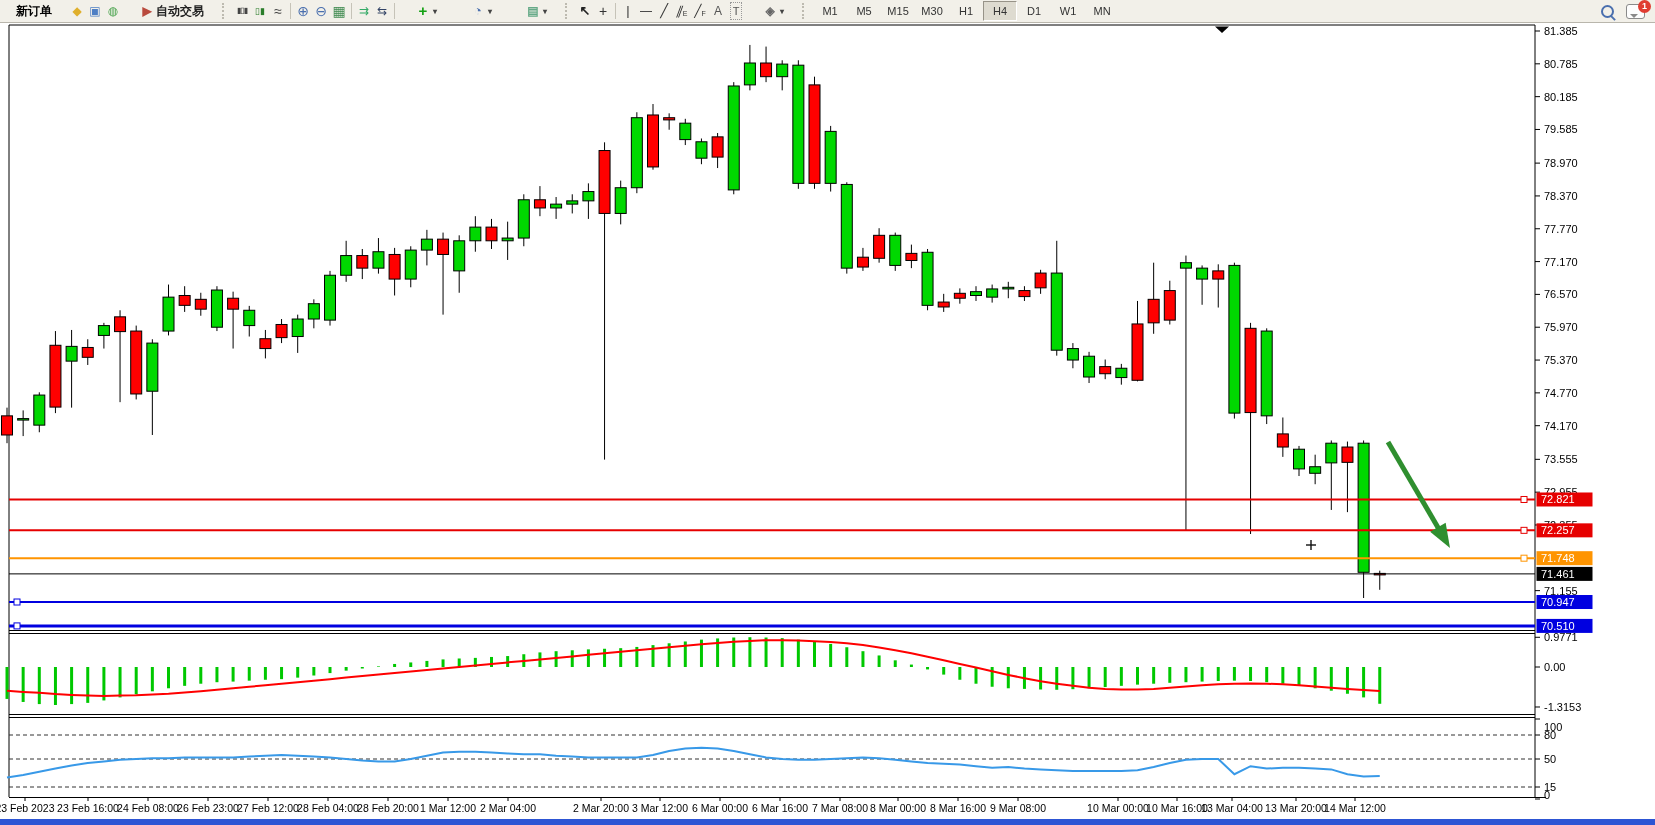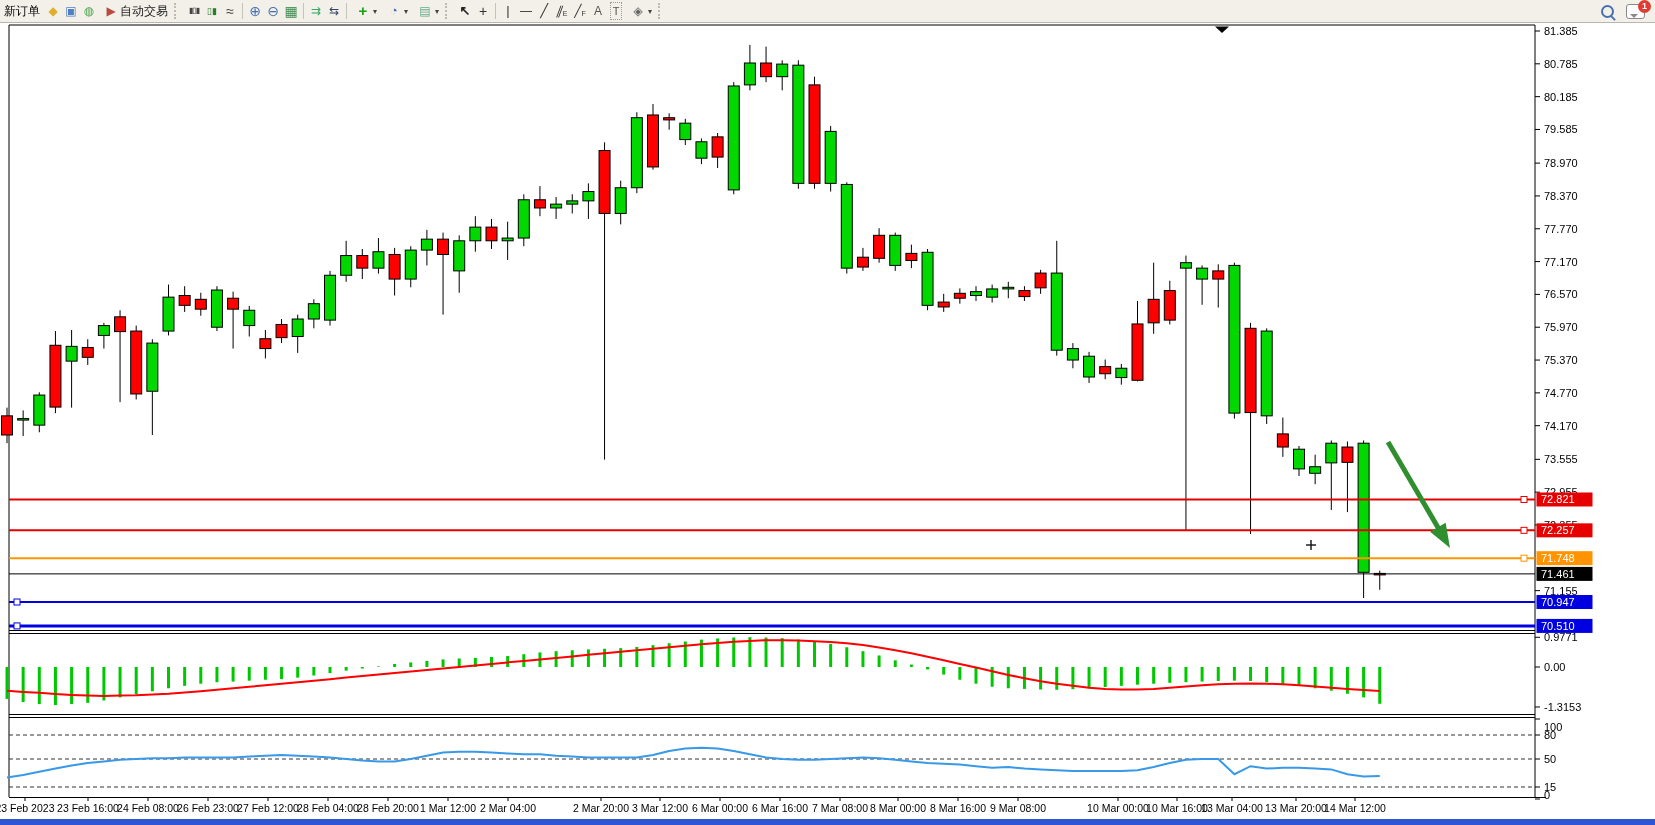--- a/index.html
+++ b/index.html
@@ -1,21 +1,21 @@
 <!DOCTYPE html>
 <html><head>
 <meta charset="utf-8">
 <style>
   html,body{margin:0;padding:0;background:#fff;width:1655px;height:825px;overflow:hidden;
     font-family:"Liberation Sans",sans-serif;-webkit-font-smoothing:none;}
   #root{position:relative;width:1655px;height:825px;background:#fff;}
   
   #toolbar{position:absolute;left:0;top:0;width:1655px;height:22px;background:#f2f0e9;
     border-bottom:1px solid #b9b6ac;display:flex;align-items:center;z-index:5;font-size:12px;color:#222;}
-  .tbtn{display:inline-flex;align-items:center;height:20px;padding:0 4px;cursor:default;white-space:nowrap;}
+  .tbtn{display:inline-flex;align-items:center;height:20px;padding:0 16px;cursor:default;white-space:nowrap;font-weight:bold;}
   .grip{width:5px;height:16px;border-left:2px dotted #bdbab0;margin:0 4px 0 2px;}
   .vsep{width:1px;height:16px;background:#c6c3b8;margin:0 3px;}
   .icon{width:18px;height:16px;display:inline-flex;align-items:center;justify-content:center;
     font-size:12px;line-height:16px;color:#555;}
   .dd{font-size:8px;color:#444;margin-left:1px;}
   .i-coin::before{content:"◆";color:#dfaf2c;}
   .i-terminal::before{content:"▣";color:#4e7fc4;}
   .i-signal::before{content:"◍";color:#43a047;}
   .i-autotrade::before{content:"▶";color:#b94a3d;}
   .i-bchart::before{content:"▮▯▮";font-size:8px;letter-spacing:-1px;color:#444;}
@@ -103,20 +103,31 @@
     <span class="icon i-trend"></span>
     <span class="icon i-channel"></span>
     <span class="icon i-fibo"></span>
     <span class="icon i-textA"></span>
     <span class="icon i-textT"></span>
     <span class="tbtn">
       <span class="icon i-shapes"></span>
         <span class="dd">▾</span>
       </span>
     <span class="grip"></span>
+    <span id="tf-group" style="display:inline-flex;">
+        <span class="tf">M1</span>
+        <span class="tf">M5</span>
+        <span class="tf">M15</span>
+        <span class="tf">M30</span>
+        <span class="tf">H1</span>
+        <span class="tf active">H4</span>
+        <span class="tf">D1</span>
+        <span class="tf">W1</span>
+        <span class="tf">MN</span>
+      </span>
     <span id="tb-right">
       <span class="magnifier"></span>
       <span class="balloon">
         <span class="badge">1</span>
       </span>
     </span>
   </div>
 
   <svg id="chart" width="1655" height="825" viewBox="0 0 1655 825">
     <text id="chart-menu-arrow" x="14" y="38" font-size="9" fill="#222">▼</text>

